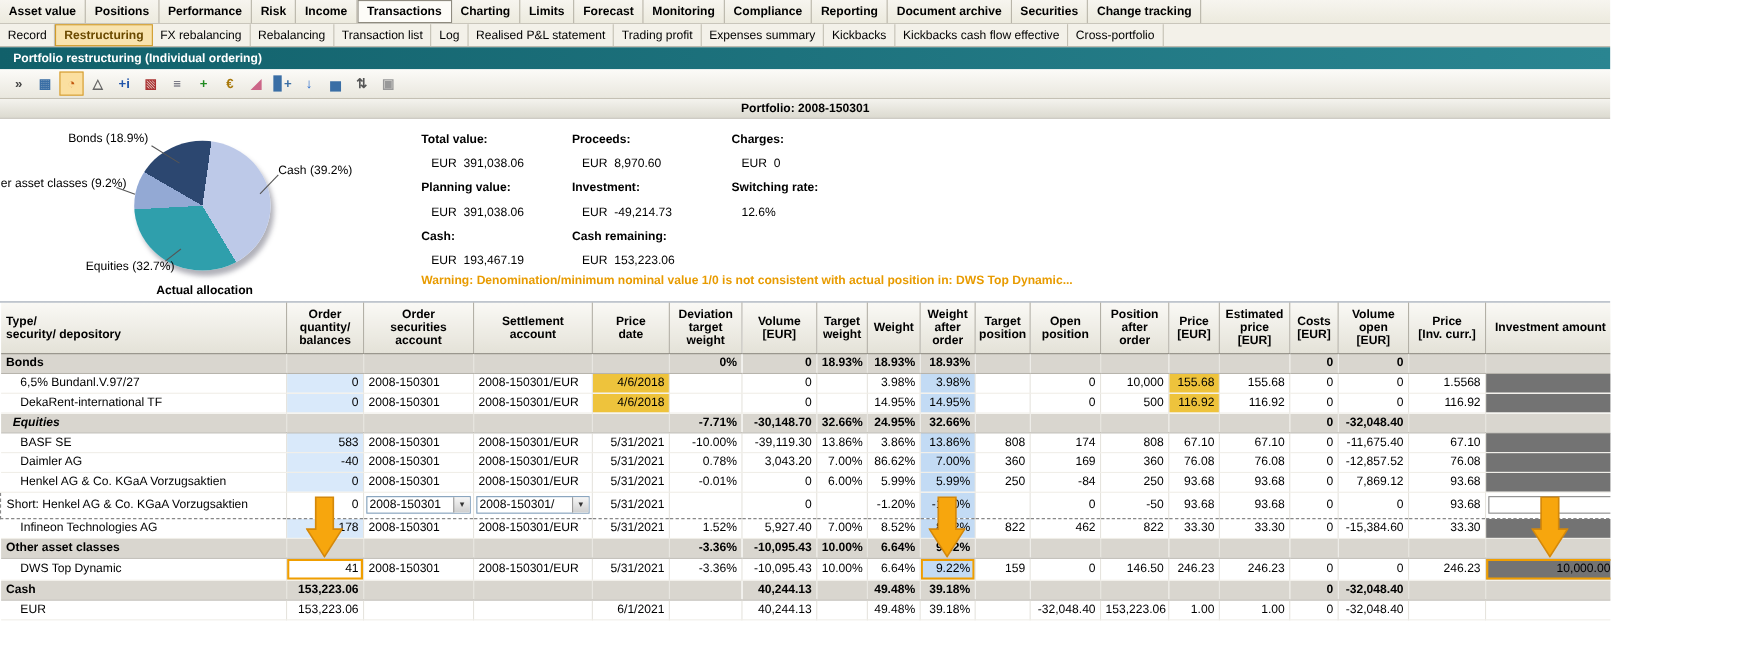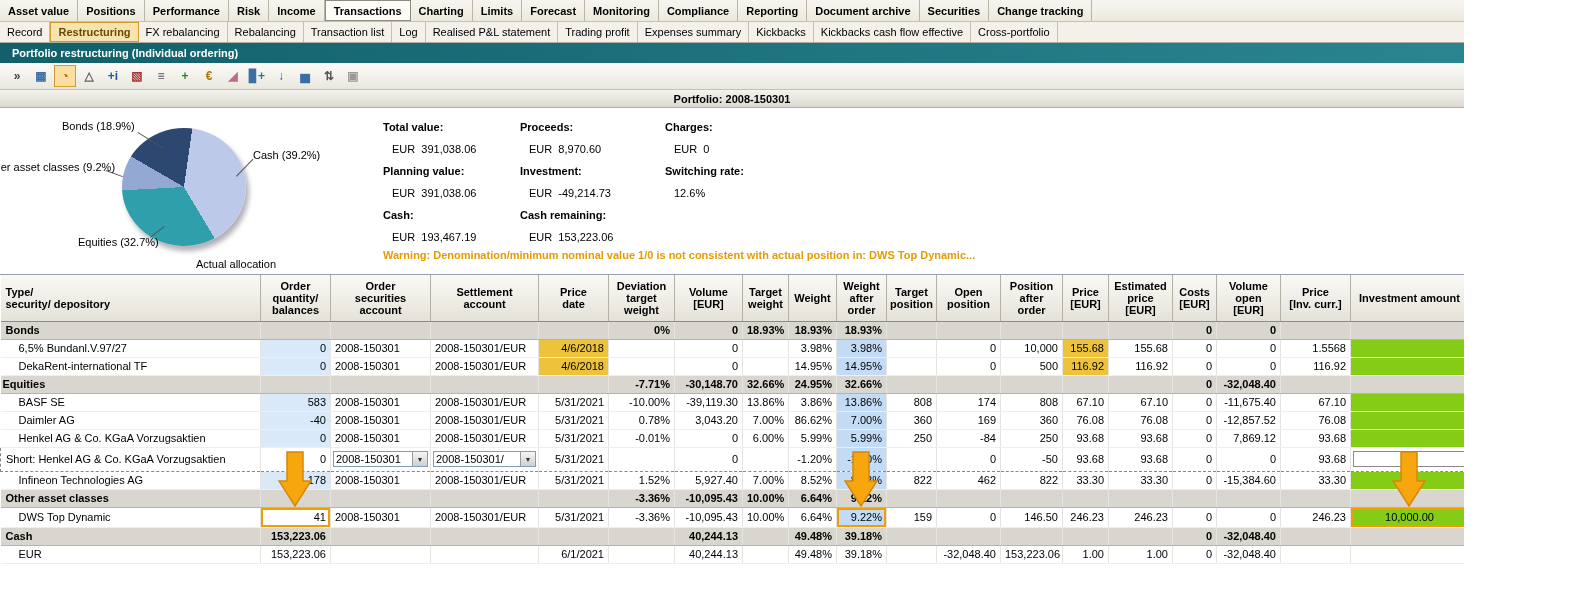--- a/index.html
+++ b/index.html
@@ -32,21 +32,21 @@
 
   
   .summary { position:relative; height:166px; background:#fff; }
   .pie { position:absolute; left:122px; top:20px; width:124px; height:118px; border-radius:50%;
          box-shadow:3px 5px 5px rgba(60,60,80,.40); }
   .plabel { position:absolute; white-space:nowrap; }
   .pl-bonds    { left:62px;  top:12px; }
   .pl-cash     { left:253px; top:41px; }
   .pl-other    { left:-17px; top:53px; }
   .pl-equities { left:78px;  top:128px; }
-  .pcaption { position:absolute; left:96px; top:150px; width:180px; text-align:right; font-weight:normal; }
+  .pcaption { position:absolute; left:96px; top:150px; width:180px; text-align:center; font-weight:bold; }
   .pline { position:absolute; height:1px; background:#555; transform-origin:0 0; }
   .pline1 { left:138px; top:24px;  width:30px; transform:rotate(32deg); }
   .pline2 { left:236px; top:68px;  width:24px; transform:rotate(-46deg); }
   .pline3 { left:150px; top:129px; width:18px; transform:rotate(-38deg); }
   .pline4 { left:106px; top:62px;  width:18px; transform:rotate(20deg); }
 
   .fields { position:absolute; left:383px; top:8px; display:flex; }
   .fcol { display:flex; flex-direction:column; }
   .fcol1 { width:137px; } .fcol2 { width:145px; } .fcol3 { width:150px; }
   .fl { font-weight:bold; height:22px; line-height:22px; white-space:nowrap; }
@@ -64,21 +64,21 @@
   td { height:18px; padding:0 4px; white-space:nowrap; overflow:hidden;
        border-right:1px solid #e6e4de; border-bottom:1px solid #f0eee8; vertical-align:middle; }
   tr.r-group td { background:#d9d6cf; font-weight:bold;
                   border-top:1px solid #b7b4ac; border-bottom:1px solid #b7b4ac; }
   tr.r-selected td { border-top:1px dashed #888; border-bottom:1px dashed #888; }
   tr.r-selected td:first-child { border-left:1px dashed #888; }
   .a-r { text-align:right; } .a-l { text-align:left; }
   .s-qty { background:#d9e9fa; }
   .s-wao { background:#c3dbf4; }
   .s-yel { background:#eec33c; }
-  .s-inv { background:#84cc16;text-align:center; }
+  .s-inv { background:#737373; }
   .s-obox { box-shadow:inset 0 0 0 2px #f09e00; }
   td.s-dd, td.s-input { padding:1px 2px; }
   .combo { display:flex; align-items:center; background:#fff; border:1px solid #7f9db9; height:16px; }
   .ctx { flex:1; overflow:hidden; padding:0 2px; white-space:nowrap; }
   .cbtn { width:15px; height:14px; font-size:7px; display:flex; align-items:center; justify-content:center;
           background:linear-gradient(#f6f6f6,#cfcfcf); border-left:1px solid #9a9a9a; color:#333; }
   .cellinput { background:#fff; border:1px solid #8a8a8a; height:16px; }
   .arrow { position:absolute; width:34px; height:56px; pointer-events:none; }
 </style>
 </head>
@@ -326,21 +326,21 @@
             <td class="a-r s-yel">116.92</td>
             <td class="a-r">116.92</td>
             <td class="a-r">0</td>
             <td class="a-r">0</td>
             <td class="a-r">116.92</td>
             <td class="a-r s-inv"></td>
             <td class="a-l">EUR</td>
             <td class="a-r">1.000</td>
           </tr>
           <tr class="r-group">
-            <td class="a-l" style="padding-left: 2px;">Equities</td>
+            <td class="a-l" style="padding-left: 11px; font-style: italic;">Equities</td>
             <td class="a-r"></td>
             <td class="a-l"></td>
             <td class="a-l"></td>
             <td class="a-r"></td>
             <td class="a-r">-7.71%</td>
             <td class="a-r">-30,148.70</td>
             <td class="a-r">32.66%</td>
             <td class="a-r">24.95%</td>
             <td class="a-r">32.66%</td>
             <td class="a-r"></td>

